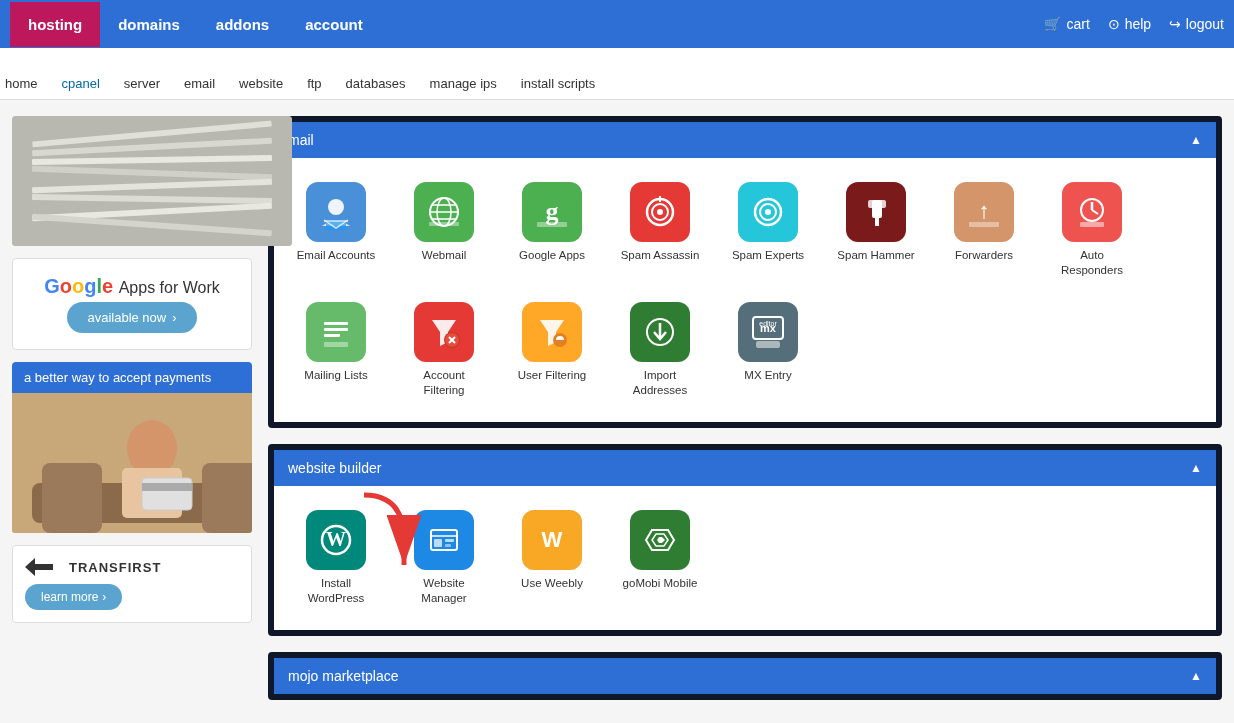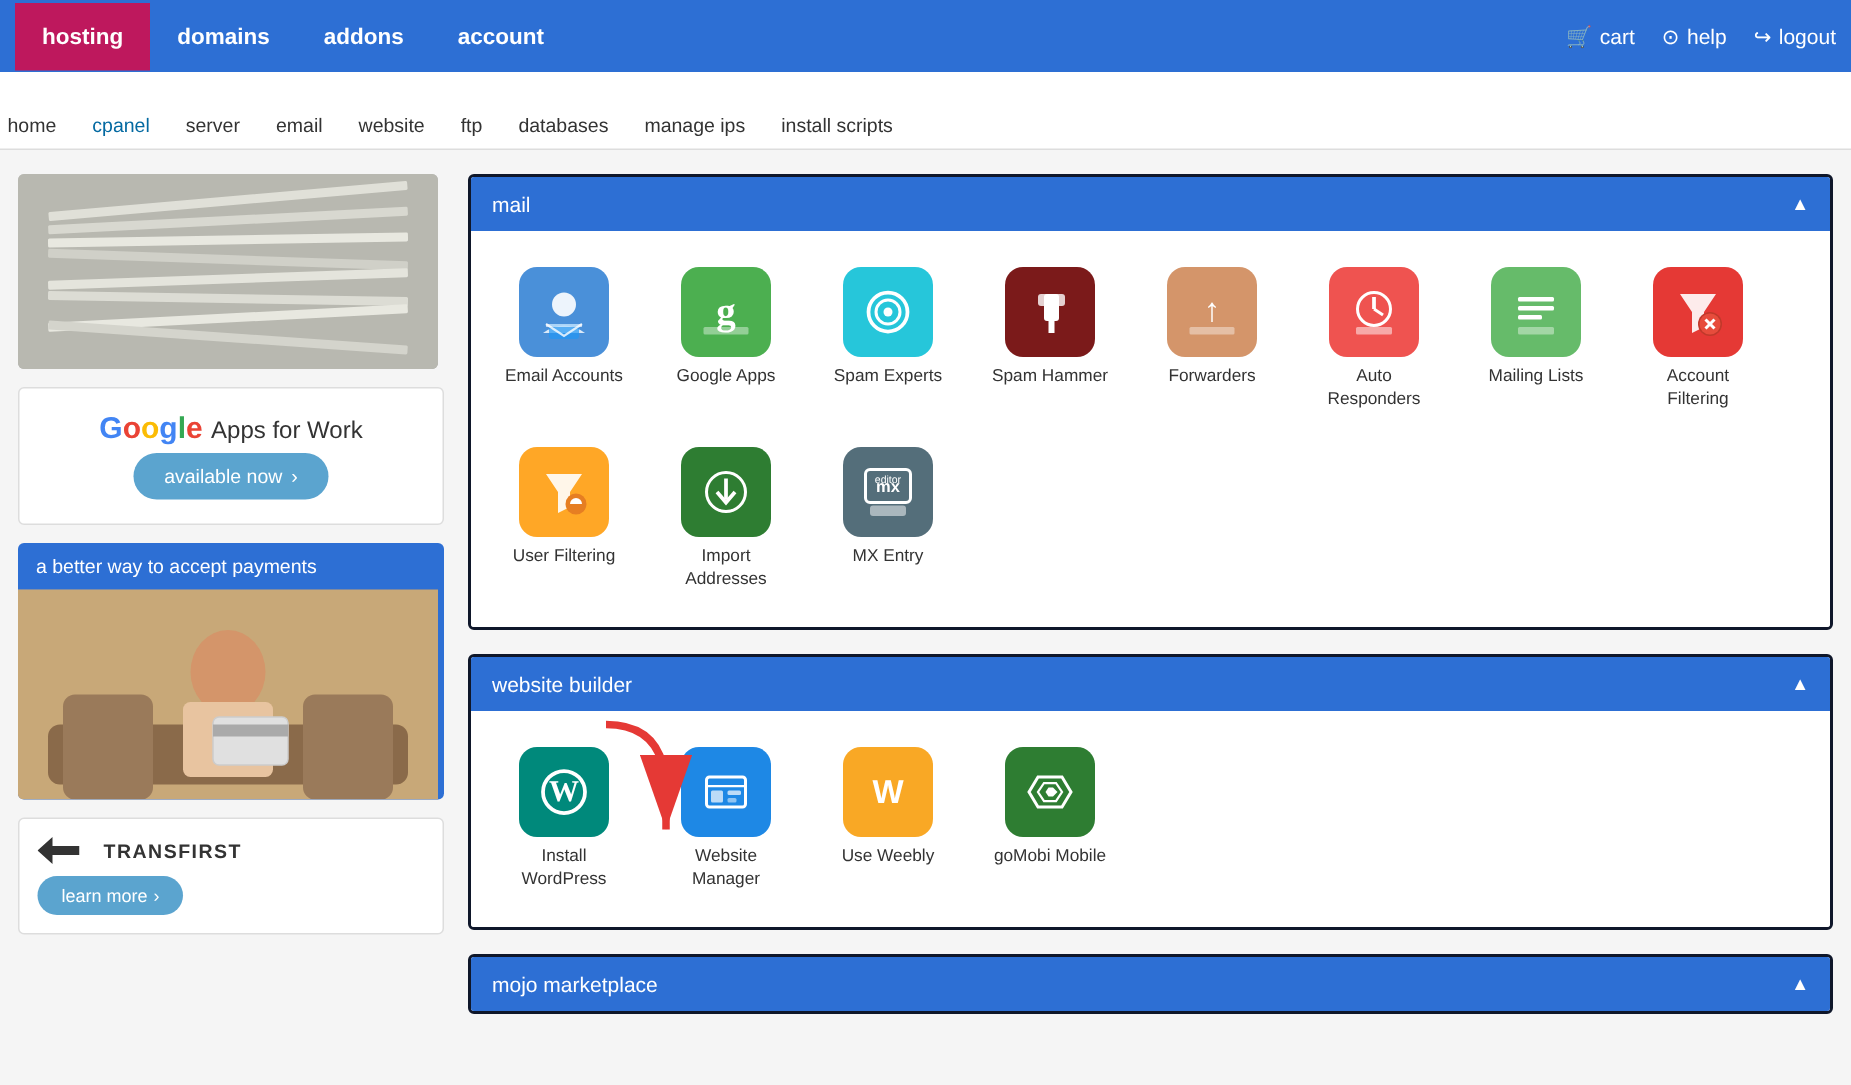--- a/index.html
+++ b/index.html
@@ -55,21 +55,21 @@
 
     
     .main-layout {
       display: flex;
       padding: 16px 12px;
       gap: 16px;
     }
 
     
     .sidebar {
-      width: 284px;
+      width: 240px;
       flex-shrink: 0;
       display: flex;
       flex-direction: column;
       gap: 12px;
     }
     
     .paper-stack {
       width: 280px;
       height: 130px;
       background: linear-gradient(170deg, #c8c8c8, #a8a8a8);
@@ -159,21 +159,21 @@
     }
 
     
     .content-area {
       flex: 1;
     }
 
     
     .section {
       margin-bottom: 16px;
-      border: 2px solid #0f172a;
+      border: 6px solid #0f172a;
       border-radius: 4px;
       overflow: hidden;
     }
     .section-header {
       background: #2d6fd4;
       color: #fff;
       padding: 10px 14px;
       display: flex;
       align-items: center;
       justify-content: space-between;
@@ -370,31 +370,55 @@
               <circle cx="20" cy="15" r="8" fill="#fff" opacity="0.9"></circle>
               <path d="M6 34 Q20 24 34 34" fill="#fff" opacity="0.8"></path>
               <rect x="10" y="28" width="20" height="10" rx="2" fill="#2196f3" opacity="0.7"></rect>
               <rect x="8" y="28" width="24" height="2" fill="#fff" opacity="0.6"></rect>
               <path d="M8,28 L20,36 L32,28" fill="none" stroke="#fff" stroke-width="1.5" opacity="0.8"></path>
             </svg>
           </div>
           <span class="icon-label">Email Accounts</span>
         </div>
 
+        <div class="icon-item">
+          <div class="icon-box bg-green">
+            <svg width="40" height="40" viewBox="0 0 40 40" xmlns="http://www.w3.org/2000/svg">
+              <circle cx="20" cy="20" r="14" fill="none" stroke="#fff" stroke-width="2"></circle>
+              <ellipse cx="20" cy="20" rx="7" ry="14" fill="none" stroke="#fff" stroke-width="1.5"></ellipse>
+              <line x1="6" y1="20" x2="34" y2="20" stroke="#fff" stroke-width="1.5"></line>
+              <line x1="8" y1="13" x2="32" y2="13" stroke="#fff" stroke-width="1.5"></line>
+              <line x1="8" y1="27" x2="32" y2="27" stroke="#fff" stroke-width="1.5"></line>
+              <rect x="5" y="30" width="30" height="4" rx="1" fill="#fff" opacity="0.4"></rect>
+            </svg>
+          </div>
+          <span class="icon-label">Webmail</span>
+        </div>
 
         <div class="icon-item">
           <div class="icon-box bg-green">
             <svg width="40" height="40" viewBox="0 0 40 40" xmlns="http://www.w3.org/2000/svg">
               <text x="20" y="28" text-anchor="middle" font-size="26" font-weight="bold" fill="#fff" font-family="serif">g</text>
               <rect x="5" y="30" width="30" height="5" rx="1" fill="#fff" opacity="0.4"></rect>
             </svg>
           </div>
           <span class="icon-label">Google Apps</span>
         </div>
 
+        <div class="icon-item">
+          <div class="icon-box bg-red">
+            <svg width="40" height="40" viewBox="0 0 40 40" xmlns="http://www.w3.org/2000/svg">
+              <circle cx="20" cy="20" r="13" fill="none" stroke="#fff" stroke-width="2.5"></circle>
+              <circle cx="20" cy="20" r="8" fill="none" stroke="#fff" stroke-width="2"></circle>
+              <circle cx="20" cy="20" r="3" fill="#fff"></circle>
+              <line x1="20" y1="4" x2="20" y2="10" stroke="#fff" stroke-width="2"></line>
+            </svg>
+          </div>
+          <span class="icon-label">Spam Assassin</span>
+        </div>
 
         <div class="icon-item">
           <div class="icon-box bg-teal">
             <svg width="40" height="40" viewBox="0 0 40 40" xmlns="http://www.w3.org/2000/svg">
               <circle cx="20" cy="20" r="13" fill="none" stroke="#fff" stroke-width="2.5"></circle>
               <circle cx="20" cy="20" r="8" fill="none" stroke="#fff" stroke-width="2"></circle>
               <circle cx="20" cy="20" r="3" fill="#fff"></circle>
             </svg>
           </div>
           <span class="icon-label">Spam Experts</span>

